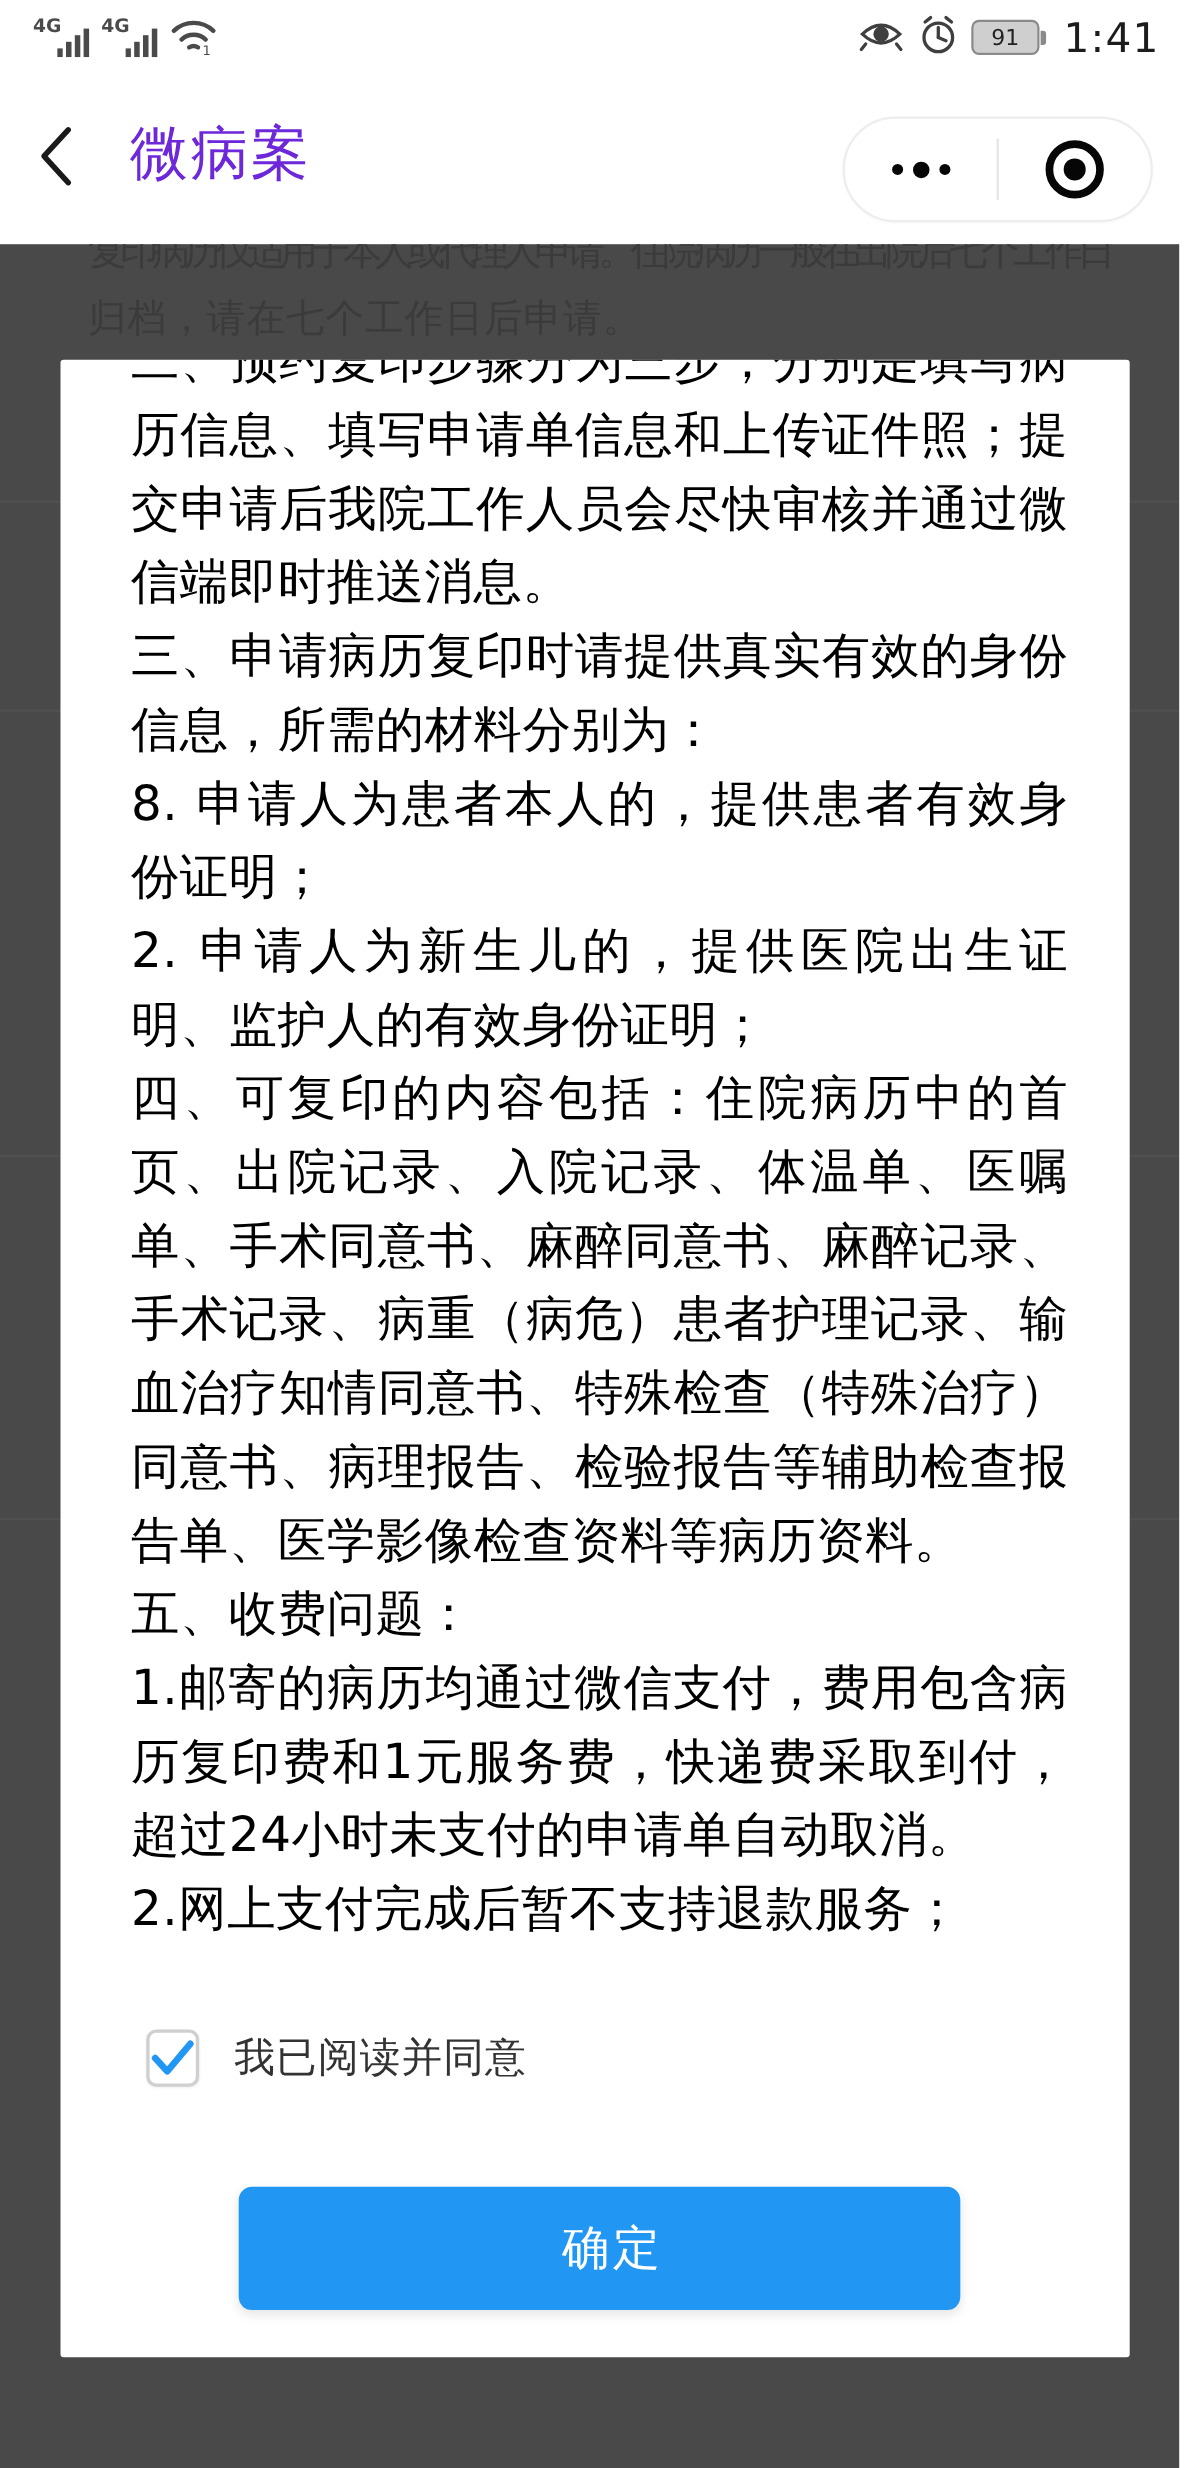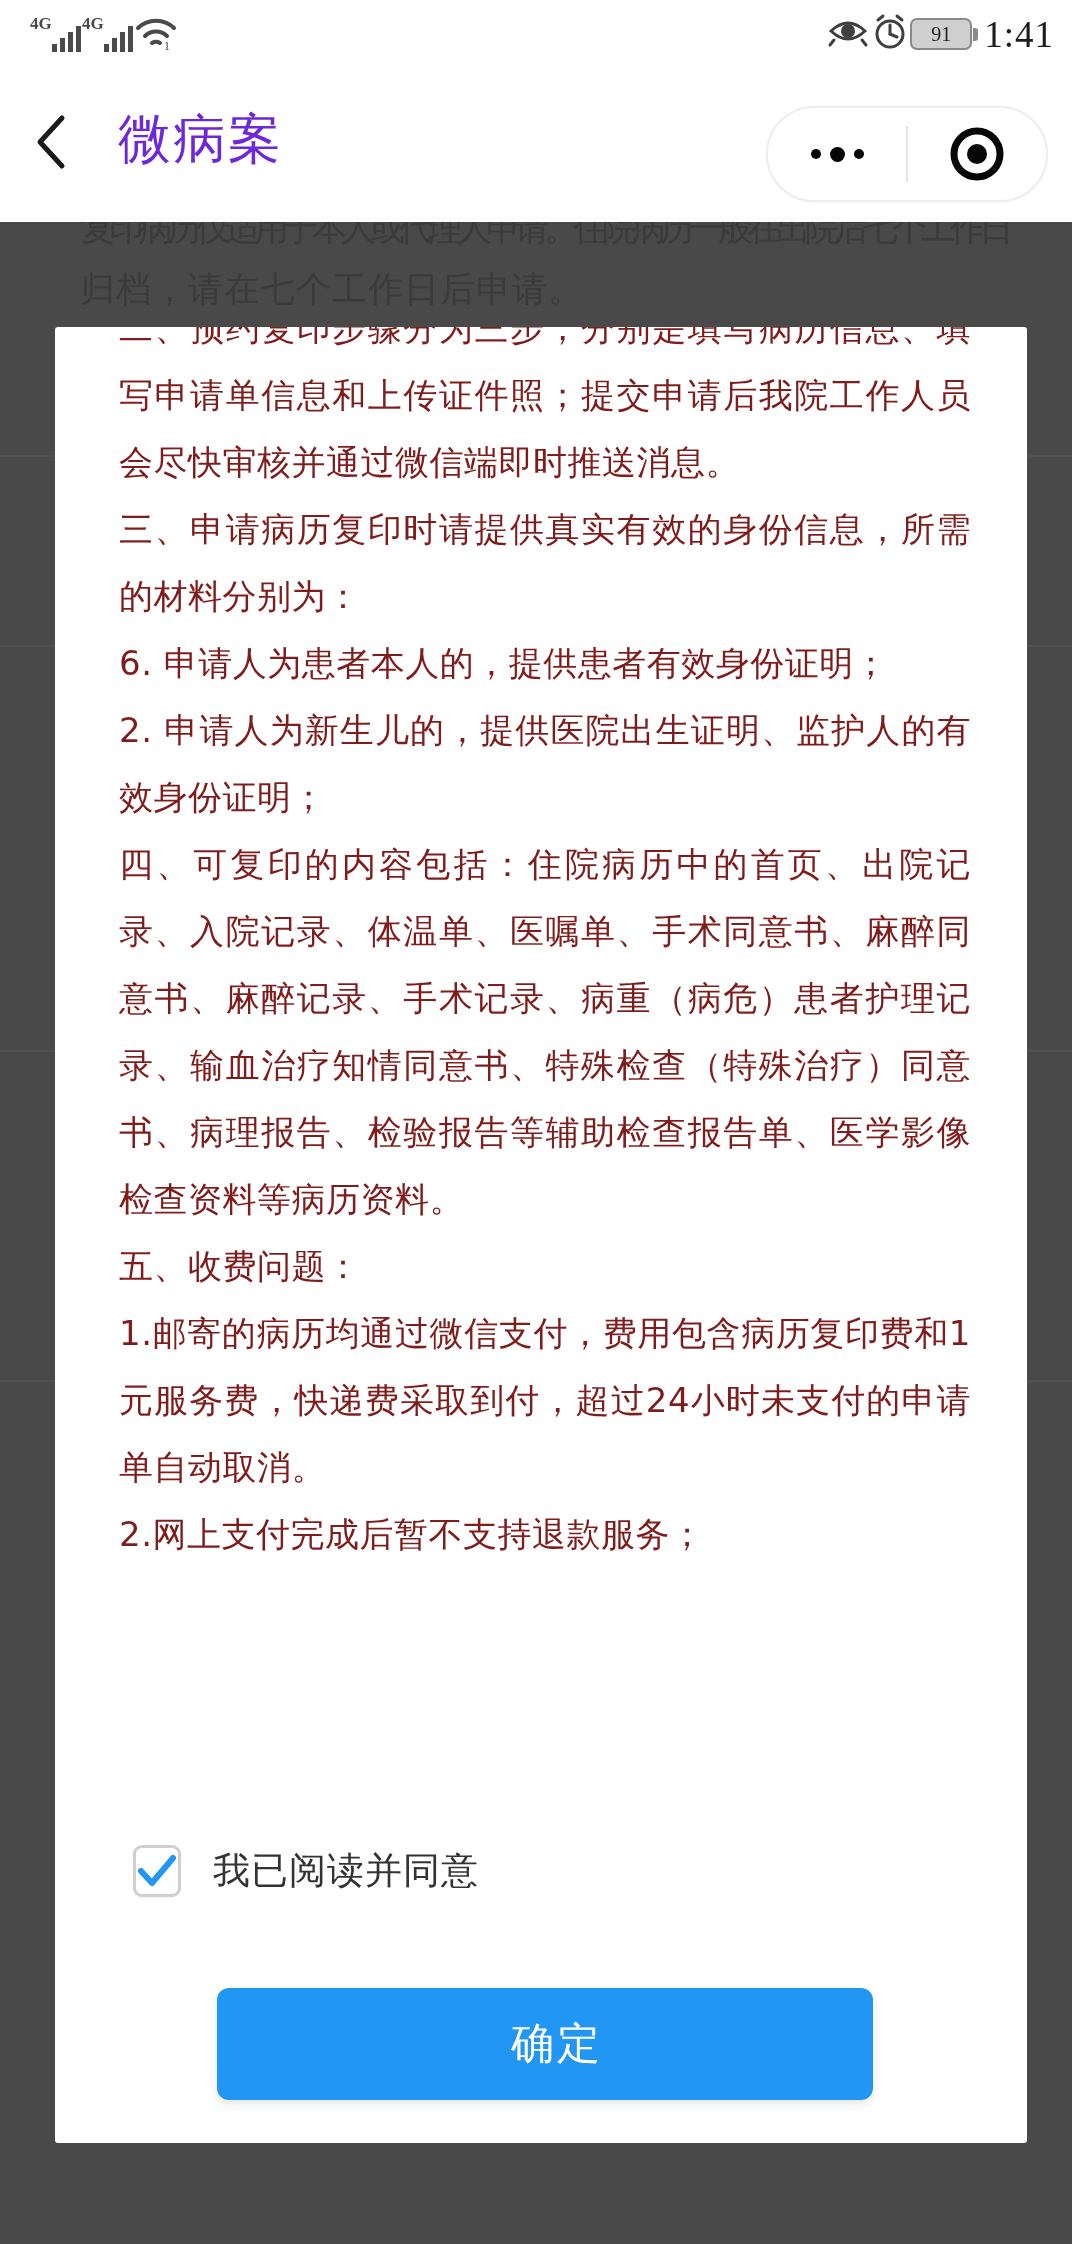--- a/index.html
+++ b/index.html
@@ -7,21 +7,21 @@
   .screen{
     position:relative;width:1080px;height:2244px;background:#ffffff;
     font-family:"DejaVu Sans","Liberation Sans",sans-serif;overflow:hidden;
   }
   
   .status-bar{
     position:absolute;top:0;left:0;width:1080px;height:62px;
     display:flex;align-items:center;justify-content:space-between;
     padding:6px 26px 0 30px;color:#3a3a3a;
   }
-  .sb-left,.sb-right{display:flex;align-items:center;font-family:Liberation Serif, serif;}
+  .sb-left,.sb-right{display:flex;align-items:center;gap:10px;}
   .sig{position:relative;width:52px;height:40px;}
   .sig .g{position:absolute;top:0;left:0;font-size:17px;font-weight:bold;color:#4a4a4a;letter-spacing:0;}
   .sig svg{position:absolute;bottom:2px;right:0;}
   .battery{position:relative;display:flex;align-items:center;}
   .bat-body{width:62px;height:32px;border:2px solid #8a8a8a;border-radius:7px;background:#cfcfcf;
     display:flex;align-items:center;justify-content:center;font-size:20px;color:#222;}
   .bat-nub{width:5px;height:13px;background:#8a8a8a;border-radius:0 3px 3px 0;margin-left:1px;}
   .sb-time{font-size:37px;color:#1c1c1c;margin-left:6px;letter-spacing:1px;text-align:center;}
   
   .nav-bar{position:absolute;top:62px;left:0;width:1080px;height:160px;background:#ffffff;}
@@ -44,21 +44,21 @@
   .bg-line-1{top:-17px;letter-spacing:-6px;width:940px;overflow:hidden;}
   .bg-line-2{top:44px;letter-spacing:1px;}
   .bg-div{position:absolute;left:0;width:1080px;height:2px;background:rgba(255,255,255,0.045);}
   
   .modal{
     position:absolute;left:55px;top:105px;width:972px;height:1816px;background:#ffffff;
     border-radius:3px;overflow:hidden;padding:0 56px 0 64px;
   }
   .modal-text{margin-top:-32px;height:1545px;overflow:hidden;}
   .modal-text p{
-    margin:0;font-size:34px;line-height:67px;color:#7f1d1d;
+    margin:0;font-size:44px;line-height:67px;color:#000000;
     text-align:justify;letter-spacing:0.5px;
   }
   .agree-row{display:flex;align-items:center;margin:2px 0 0 14px;height:58px;}
   .checkbox{
     width:48px;height:52px;border:3px solid #cfcfcf;border-radius:9px;background:#fff;
     display:flex;align-items:center;justify-content:center;flex-shrink:0;
     box-shadow:0 1px 2px rgba(0,0,0,0.06);
   }
   .agree-label{font-size:37px;color:#333;margin-left:32px;letter-spacing:1px;}
   .confirm-button{
@@ -157,21 +157,21 @@
     <div class="bg-line bg-line-2">归档，请在七个工作日后申请。</div>
     <div class="bg-div" style="top:233px"></div>
     <div class="bg-div" style="top:423px"></div>
     <div class="bg-div" style="top:828px"></div>
     <div class="bg-div" style="top:1158px"></div>
 
     <div class="modal">
       <div class="modal-text">
         <p>二、预约复印步骤分为三步，分别是填写病历信息、填写申请单信息和上传证件照；提交申请后我院工作人员会尽快审核并通过微信端即时推送消息。</p>
         <p>三、申请病历复印时请提供真实有效的身份信息，所需的材料分别为：</p>
-        <p>6. 申请人为患者本人的，提供患者有效身份证明；</p>
+        <p>8. 申请人为患者本人的，提供患者有效身份证明；</p>
         <p>2. 申请人为新生儿的，提供医院出生证明、监护人的有效身份证明；</p>
         <p>四、可复印的内容包括：住院病历中的首页、出院记录、入院记录、体温单、医嘱单、手术同意书、麻醉同意书、麻醉记录、手术记录、病重（病危）患者护理记录、输血治疗知情同意书、特殊检查（特殊治疗）同意书、病理报告、检验报告等辅助检查报告单、医学影像检查资料等病历资料。</p>
         <p>五、收费问题：</p>
         <p>1.邮寄的病历均通过微信支付，费用包含病历复印费和1元服务费，快递费采取到付，超过24小时未支付的申请单自动取消。</p>
         <p>2.网上支付完成后暂不支持退款服务；</p>
       </div>
       <div class="agree-row">
         <span class="checkbox">
           <svg width="42" height="36" viewBox="0 0 42 36">
             <polyline points="5,18 16,30 37,5" fill="none" stroke="#2196F3" stroke-width="6" stroke-linecap="round" stroke-linejoin="round"></polyline>

